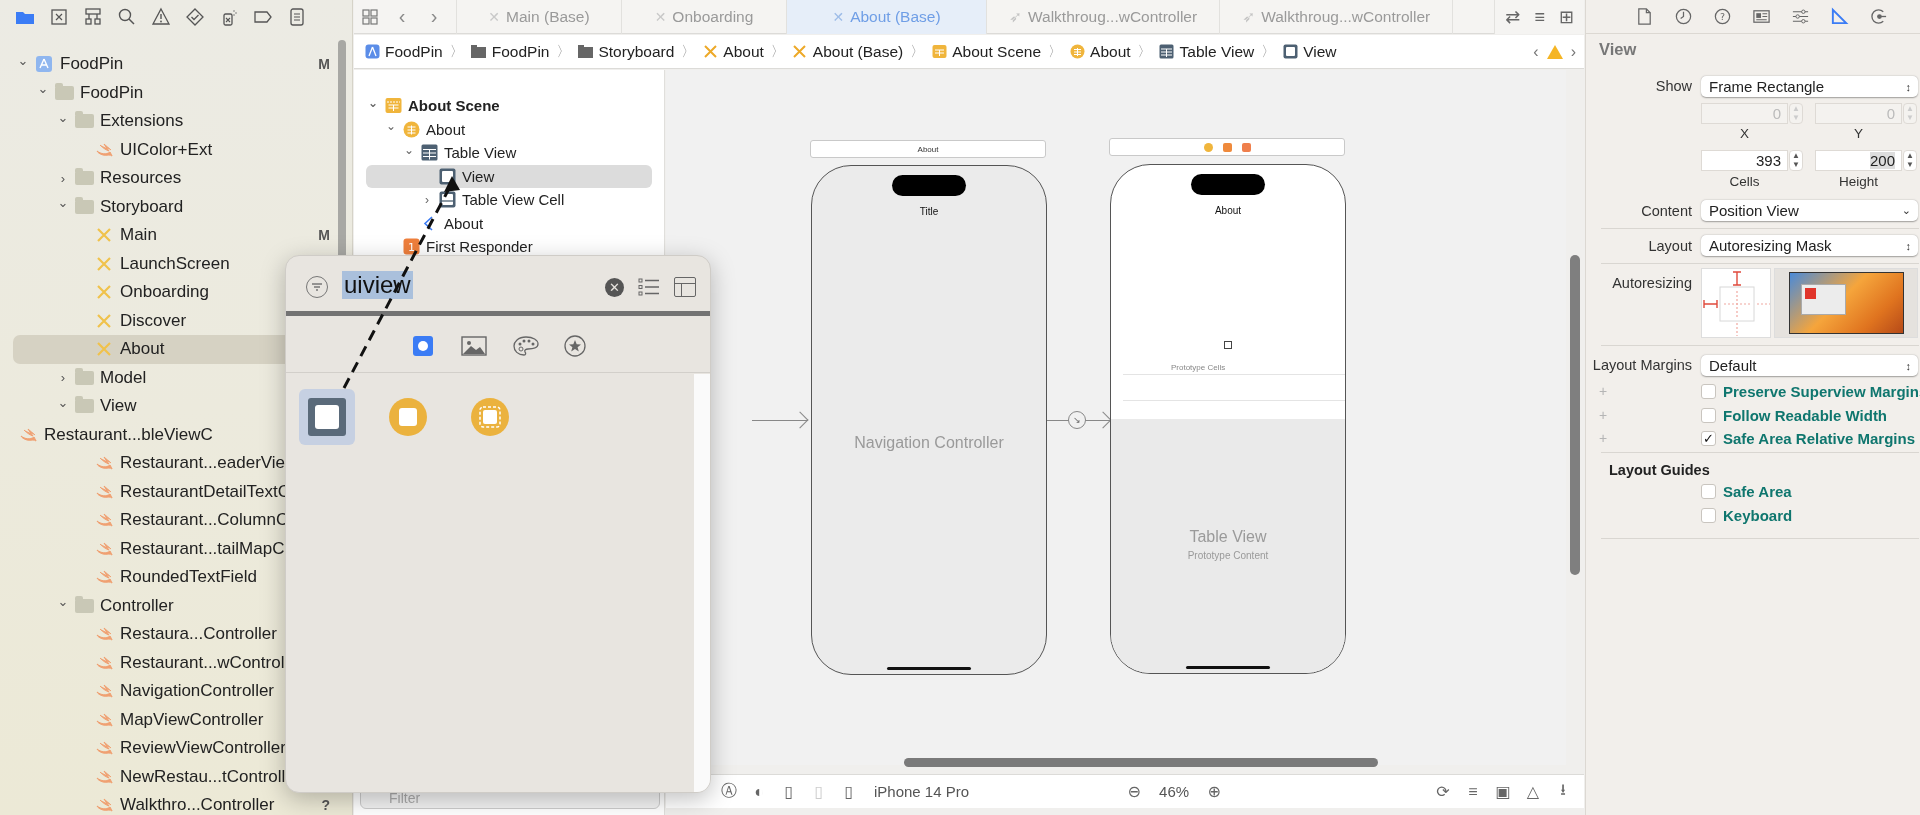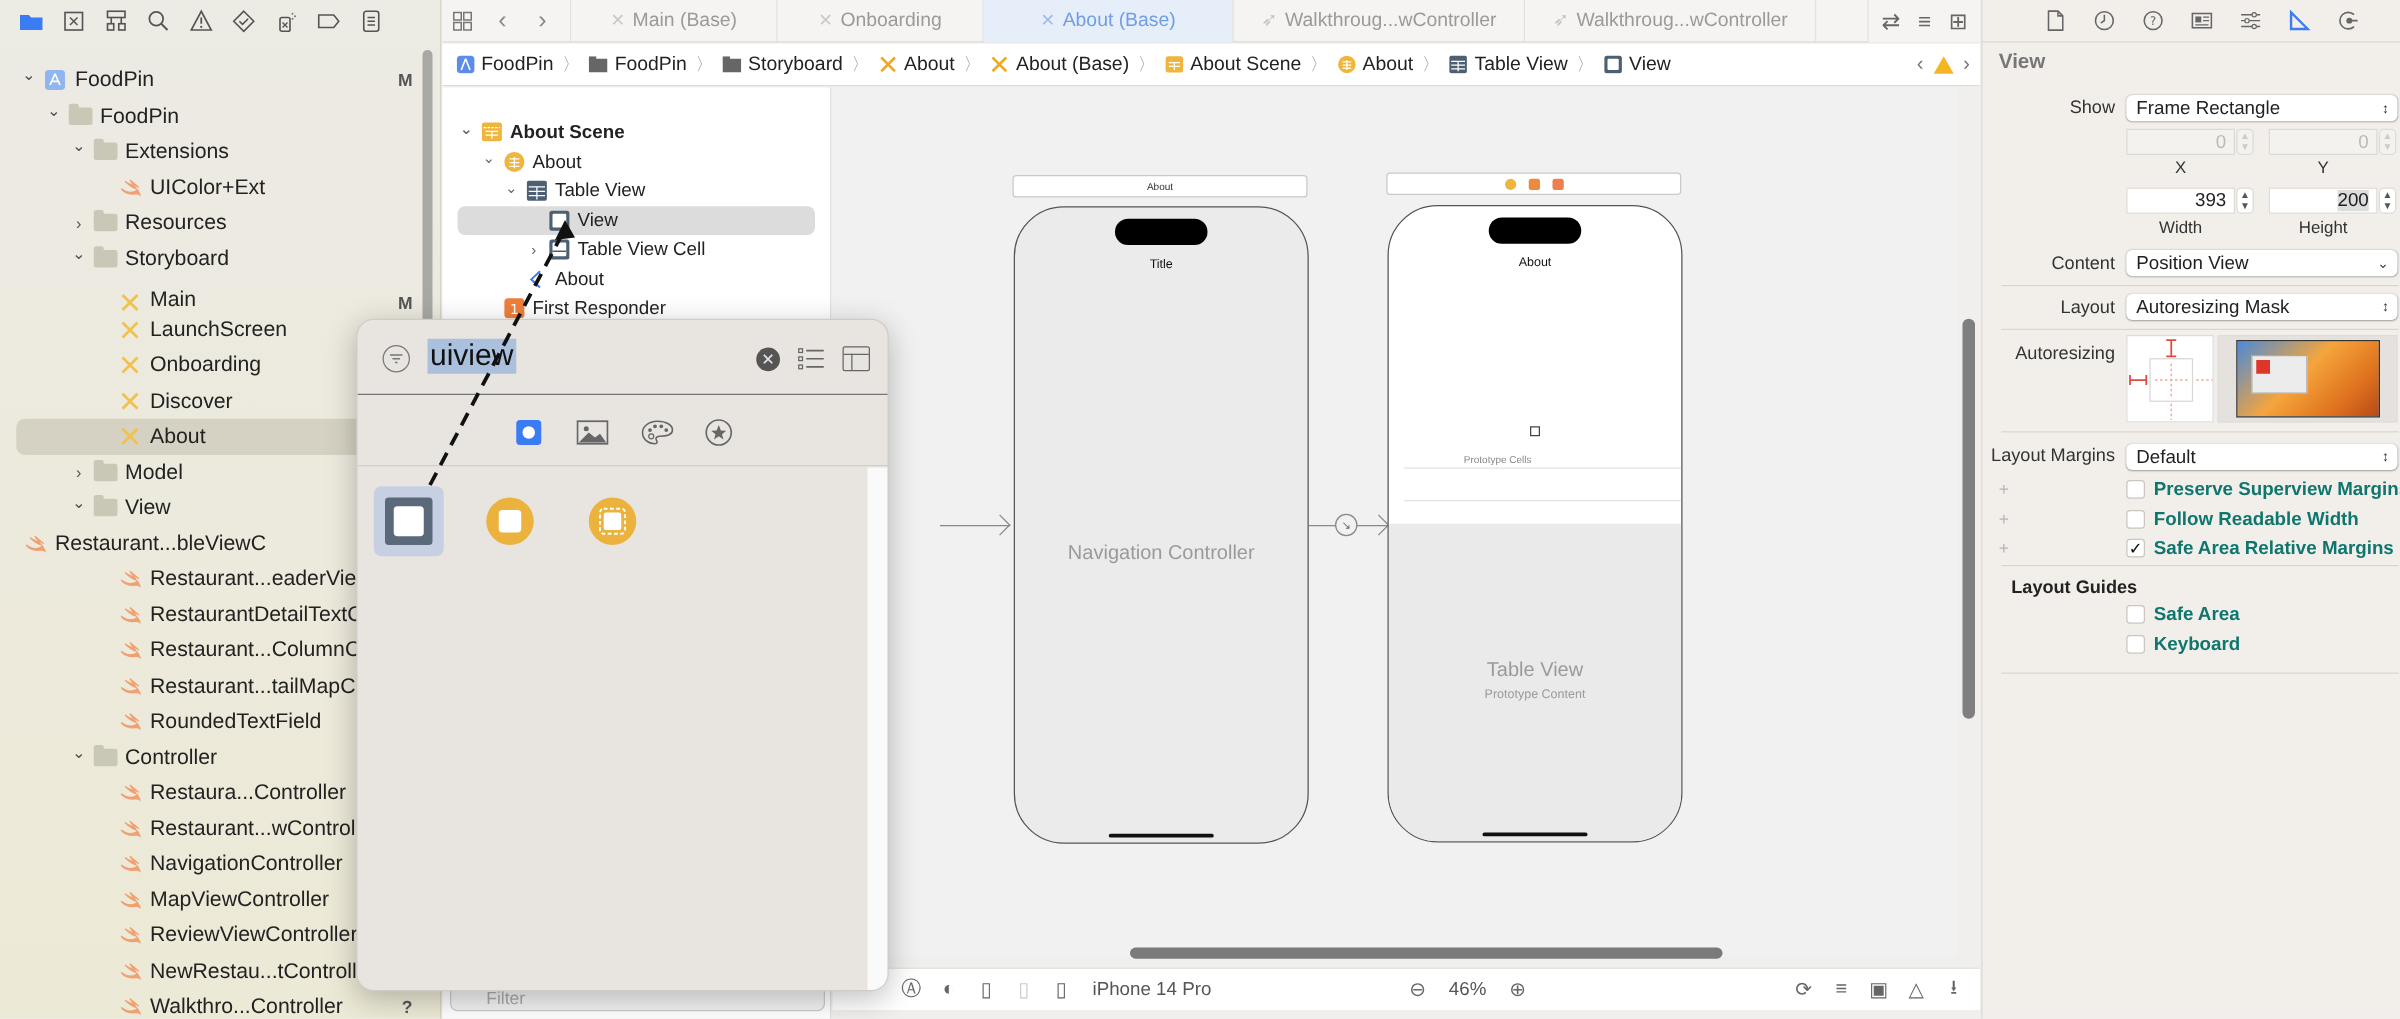--- a/index.html
+++ b/index.html
@@ -81,21 +81,21 @@
   .stepper { position: absolute; width: 14px; height: 21px; border: 1px solid #dedad5; border-radius: 4px; background: #fff; font-size: 8px; color: #555; line-height: 9px; text-align: center; }
   .stepper.dis { background: #f4f2ef; color: #ccc; }
   .sublbl { position: absolute; font-size: 13.5px; color: #333; text-align: center; }
   .divider { position: absolute; left: 15px; width: 318px; height: 1px; background: #d9d6d1; }
   .cb { position: absolute; width: 15px; height: 15px; background: #fff; border: 1px solid #c9c5bf; border-radius: 3px; font-size: 13px; line-height: 13px; text-align: center; color: #111; }
   .cbl { position: absolute; font-size: 15px; color: #0f766e; white-space: nowrap; font-weight: bold; }
   .plus { position: absolute; left: 13px; font-size: 14px; color: #b5b5b5; }
 
   
   .library { position: absolute; left: 285px; top: 255px; width: 426px; height: 538px; background: #e8e5e0; border: 1px solid #cfccc7; border-radius: 14px; box-shadow: 0 6px 24px rgba(0,0,0,0.25); overflow: hidden; }
-  .lib-search { position: absolute; left: 0; top: 0; width: 426px; height: 60px; border-bottom: 1px solid #737373; }
+  .lib-search { position: absolute; left: 0; top: 0; width: 426px; height: 60px; border-bottom: 5px solid #737373; }
   .lib-search .filter-ic { position: absolute; left: 20px; top: 20px; width: 22px; height: 22px; border: 1.4px solid #777; border-radius: 50%; }
   .lib-search .q { position: absolute; left: 56px; top: 15px; font-size: 24px; color: #111; background: #aac0dc; padding: 0 2px; line-height: 28px; }
   .lib-search .clear { position: absolute; left: 319px; top: 22px; width: 19px; height: 19px; border-radius: 50%; background: #555; color: #e8e5e0; font-size: 13px; font-weight: bold; display: flex; align-items: center; justify-content: center; }
   .lib-search .listic { position: absolute; left: 352px; top: 21px; }
   .lib-search .gridic { position: absolute; left: 388px; top: 21px; width: 22px; height: 20px; border: 1.4px solid #666; border-radius: 2px; }
   .lib-search .gridic:before { content: ""; position: absolute; left: 0; right: 0; top: 5px; height: 1.4px; background: #666; }
   .lib-search .gridic:after { content: ""; position: absolute; left: 6px; top: 5px; bottom: 0; width: 1.4px; background: #666; }
   .lib-cats { position: absolute; left: 0; top: 61px; width: 426px; height: 56px; border-bottom: 1px solid #d2cfca; }
   .lib-cats .cat { position: absolute; top: 18px; width: 22px; height: 22px; }
   .lib-grid { position: absolute; left: 0; top: 118px; width: 410px; bottom: 0; }
@@ -212,21 +212,21 @@
         </span>
         <span>Resources</span>
       </div>
       <div class="tr" style="padding-left: 56px;">
         <span class="chev" style="transform: translateY(-4px);">⌄</span>
         <span class="fico">
           <span class="folder"></span>
         </span>
         <span>Storyboard</span>
       </div>
-      <div class="tr" style="padding-left: 76px; align-items: flex-end;">
+      <div class="tr" style="padding-left: 76px;">
         <span class="chev"></span>
         <span class="fico">
           <svg width="18" height="16" viewBox="0 0 18 16">
             <path d="M3 2 L15 14 M15 2 L3 14" stroke="#f0c24b" stroke-width="2.2"></path>
           </svg>
         </span>
         <span>Main</span>
         <span class="badge">M</span>
       </div>
       <div class="tr" style="padding-left: 76px;">
@@ -744,21 +744,21 @@
   <div class="stepper dis" style="left:203px;top:103px;">▲<br>▼</div>
   <div class="numf dis" style="left:229px;top:103px;width:87px;">0</div>
   <div class="stepper dis" style="left:317px;top:103px;">▲<br>▼</div>
   <div class="sublbl" style="left:115px;width:87px;top:126px;">X</div>
   <div class="sublbl" style="left:229px;width:87px;top:126px;">Y</div>
 
   <div class="numf" style="left:115px;top:150px;width:87px;">393</div>
   <div class="stepper" style="left:203px;top:150px;">▲<br>▼</div>
   <div class="numf" style="left:229px;top:150px;width:87px;"><span style="background:#ddd;">200</span></div>
   <div class="stepper" style="left:317px;top:150px;">▲<br>▼</div>
-  <div class="sublbl" style="left:115px;width:87px;top:174px;">Width</div>
+  <div class="sublbl" style="left:115px;width:87px;top:174px;">Cells</div>
   <div class="sublbl" style="left:229px;width:87px;top:174px;">Height</div>
 
   <div class="lbl" style="position:absolute;left:0;width:106px;top:203px;">Content</div>
   <div class="popup" style="left:115px;top:200px;width:217px;">
     <span>Position View</span>
       <span class="arr">⌄</span>
   </div>
   <div class="divider" style="top:228px;"></div>
 
   <div class="lbl" style="position:absolute;left:0;width:106px;top:238px;">Layout</div>

